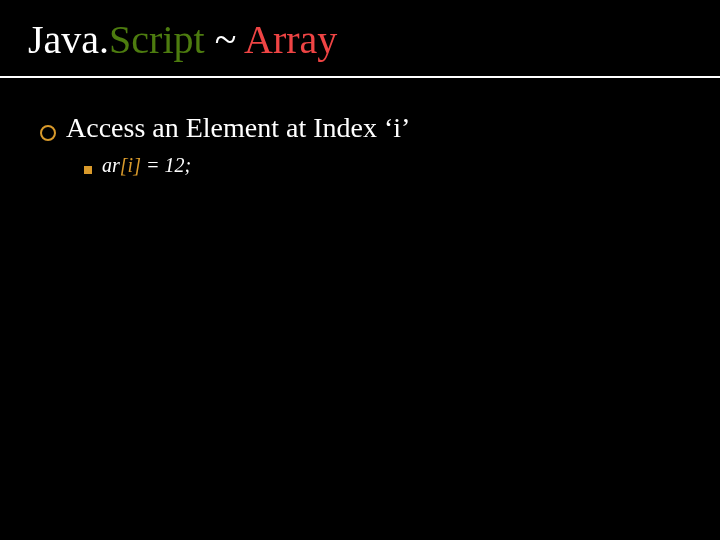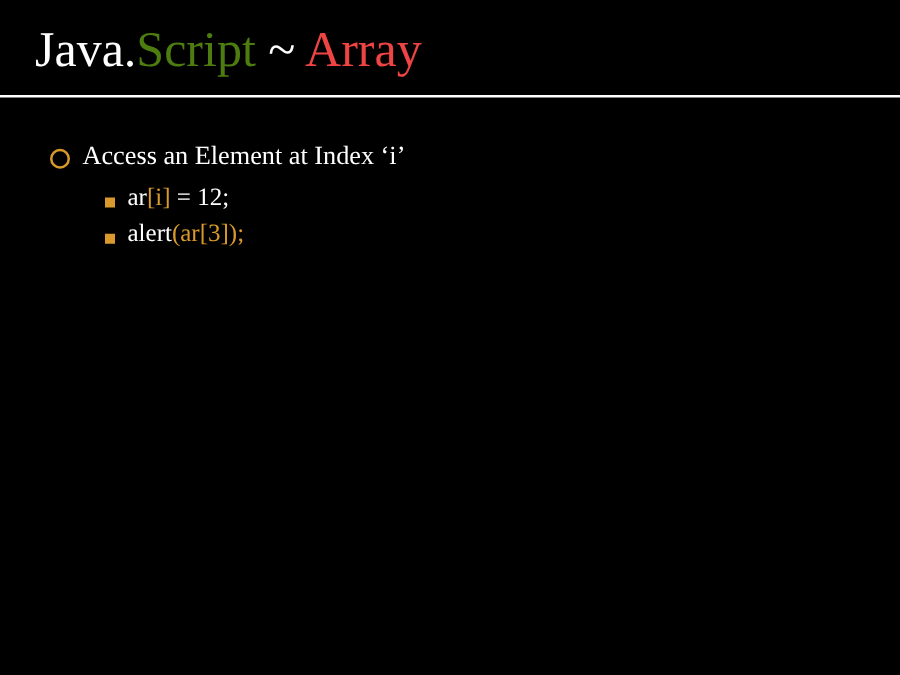--- a/index.html
+++ b/index.html
@@ -40,26 +40,27 @@
     display: inline-block;
     width: 16px;
     height: 16px;
     border: 2px solid #d99a2b;
     border-radius: 50%;
     flex-shrink: 0;
     position: relative;
     top: 4px;
   }
   .lvl1 .text {
-    font-size: 21px;
+    font-size: 28px;
     color: #fff;
   }
   .lvl2-list {
     margin-top: 10px;
     padding-left: 44px;
+    font-style: italic;
   }
   .lvl2 {
     display: flex;
     align-items: baseline;
     gap: 10px;
     margin-bottom: 6px;
   }
   .lvl2 .bullet-square {
     display: inline-block;
     width: 8px;
@@ -97,24 +98,18 @@
 
     <div class="lvl2-list">
 
       <div class="lvl2">
         <span class="bullet-square"></span>
         <span class="text code">
           <span>ar</span><span class="hl">[i]</span><span> = 12;</span>
         </span>
       </div>
 
-      <div class="lvl2">
-        <span class="bullet-square"></span>
-        <span class="text code">
-          <span>alert</span><span class="paren">(</span><span class="hl">ar[3]</span><span class="paren">);</span>
-        </span>
-      </div>
 
     </div>
 
   </div>
 
 </div>
 
 </body></html>

